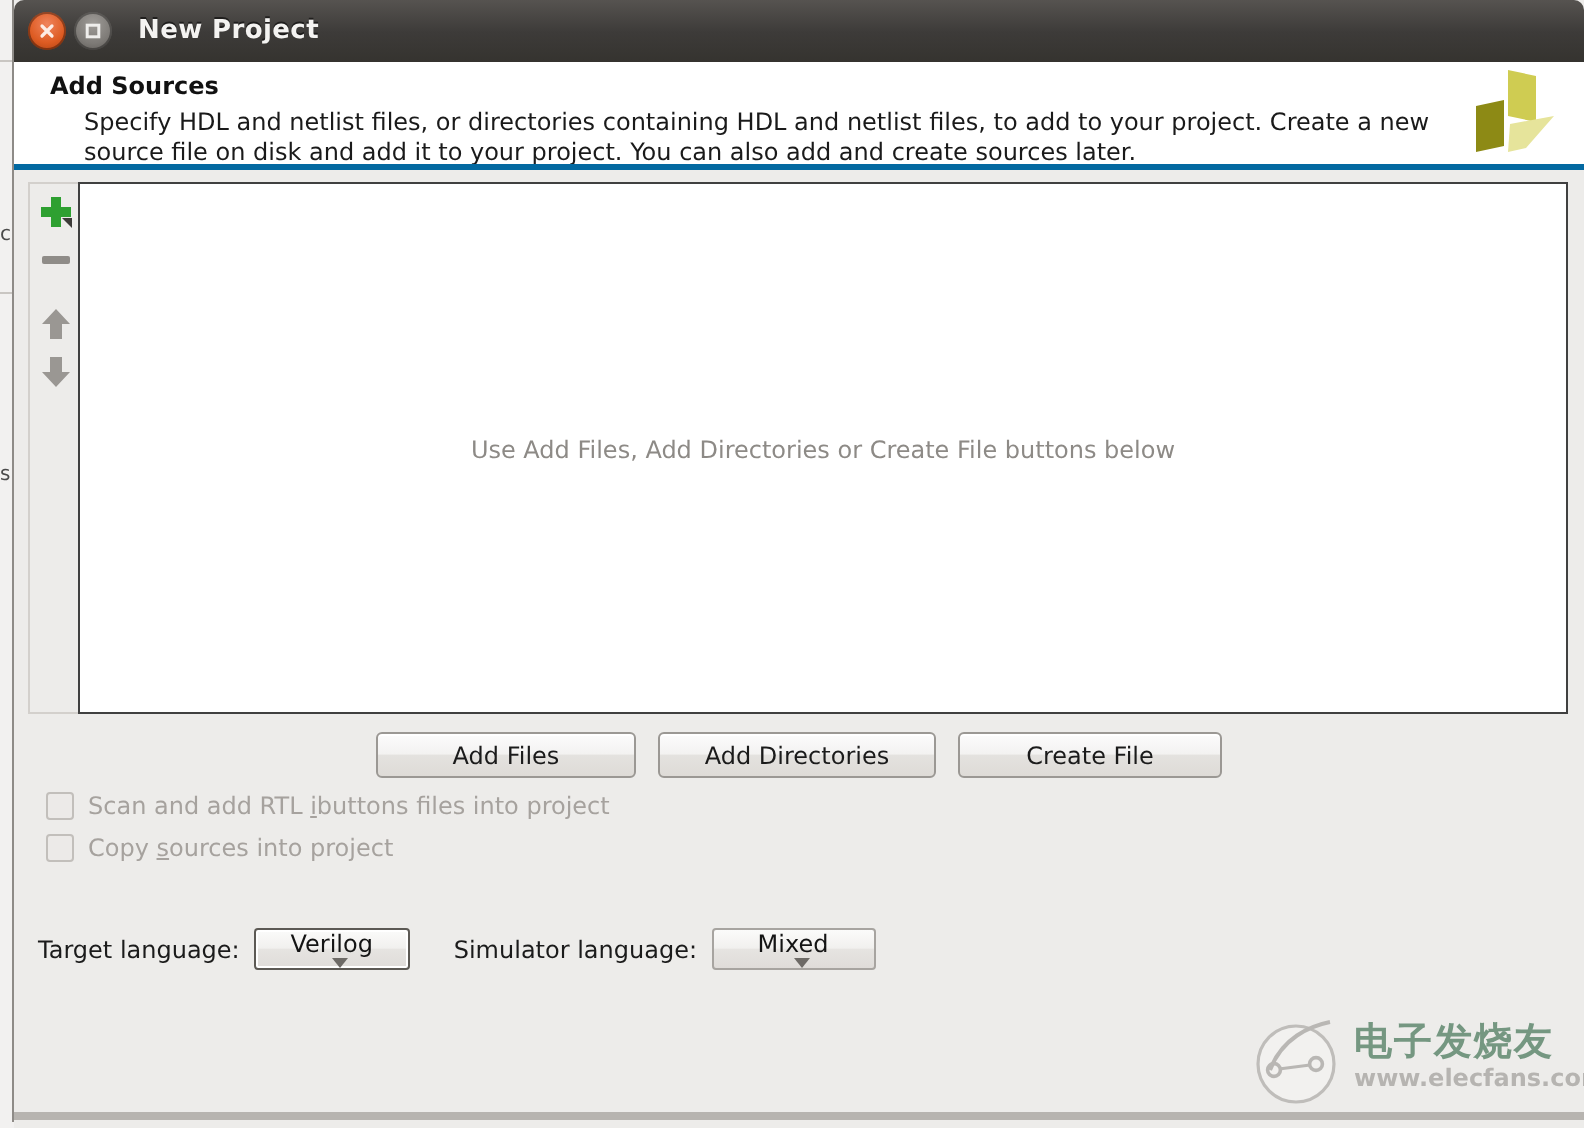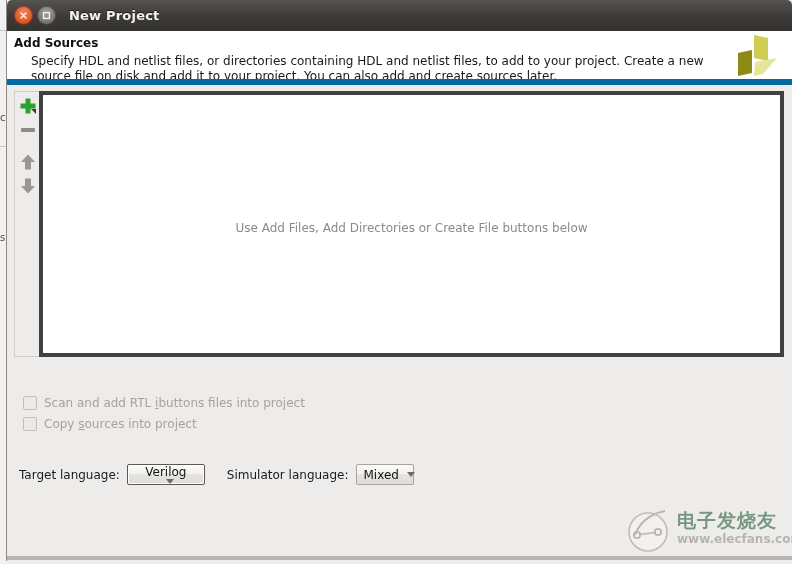--- a/index.html
+++ b/index.html
@@ -92,22 +92,22 @@
     margin-left: 9px;
     letter-spacing: .2px;
     text-shadow: 0 -1px 0 rgba(0,0,0,.55);
   }
 
   
   #header {
     position: relative;
     background: #ffffff;
     height: 54px;
-    border-bottom: 6px solid #0369a1;
-    padding: 5px 0 0 7px;
+    border-bottom: 3px solid #0369a1;
+    padding: 5px 0 0 18px;
     box-sizing: border-box;
     overflow: hidden;
   }
   #header-title {
     font-size: 12px;
     font-weight: bold;
     color: #111;
     line-height: 15px;
   }
   #header-desc {
@@ -160,21 +160,21 @@
   .tool-btn.spaced { margin-top: 8px; }
 
   
   #source-list {
     position: absolute;
     left: 32px;
     top: 6px;
     right: 8px;
     height: 266px;
     background: #ffffff;
-    border: 4px solid #404040;
+    border: 1px solid #404040;
     box-sizing: border-box;
   }
   #source-list-placeholder {
     position: absolute;
     left: 0; right: 0;
     top: 126px;
     text-align: center;
     color: #8d8a86;
     font-size: 12px;
   }
@@ -272,21 +272,21 @@
   .combo.focused { border-color: #5c5954; box-shadow: inset 0 0 0 1px #fff; }
   .combo .combo-value { flex: 1; }
   .combo .combo-arrow {
     margin-left: 8px;
     width: 0; height: 0;
     border-left: 4px solid transparent;
     border-right: 4px solid transparent;
     border-top: 5px solid #6d6a66;
   }
   #combo-target { width: 78px; margin-right: 22px; flex-direction: column; }
-  #combo-sim { width: 58px; }
+  #combo-sim { width: 82px; flex-direction: column; }
 
   
   #footer {
     position: relative;
     height: 39px;
     background: #edecea;
     border-top: 1px solid #c9c6c2;
   }
 
   
@@ -391,20 +391,25 @@
         <svg width="18" height="18" viewBox="0 0 18 18" aria-hidden="true">
           <path d="M9 16.5 L2 9 L6 9 L6 1.5 L12 1.5 L12 9 L16 9 Z" fill="#9a9793"></path>
         </svg>
       </button>
     </div>
 
     <div id="source-list">
       <div id="source-list-placeholder">Use Add Files, Add Directories or Create File buttons below</div>
     </div>
 
+    <div id="action-row">
+      <button class="btn wide-add-files">Add Files</button>
+      <button class="btn wide-add-dirs">Add Directories</button>
+      <button class="btn wide-create">Create File</button>
+    </div>
 
     <div id="checkbox-group">
       <div class="cb-row">
         <span class="cb-box"></span>
         <span class="cb-label"><span>Scan and add RTL </span><u>i</u><span>buttons files into project</span></span>
       </div>
       <div class="cb-row">
         <span class="cb-box"></span>
         <span class="cb-label"><span>Copy </span><u>s</u><span>ources into project</span></span>
       </div>

